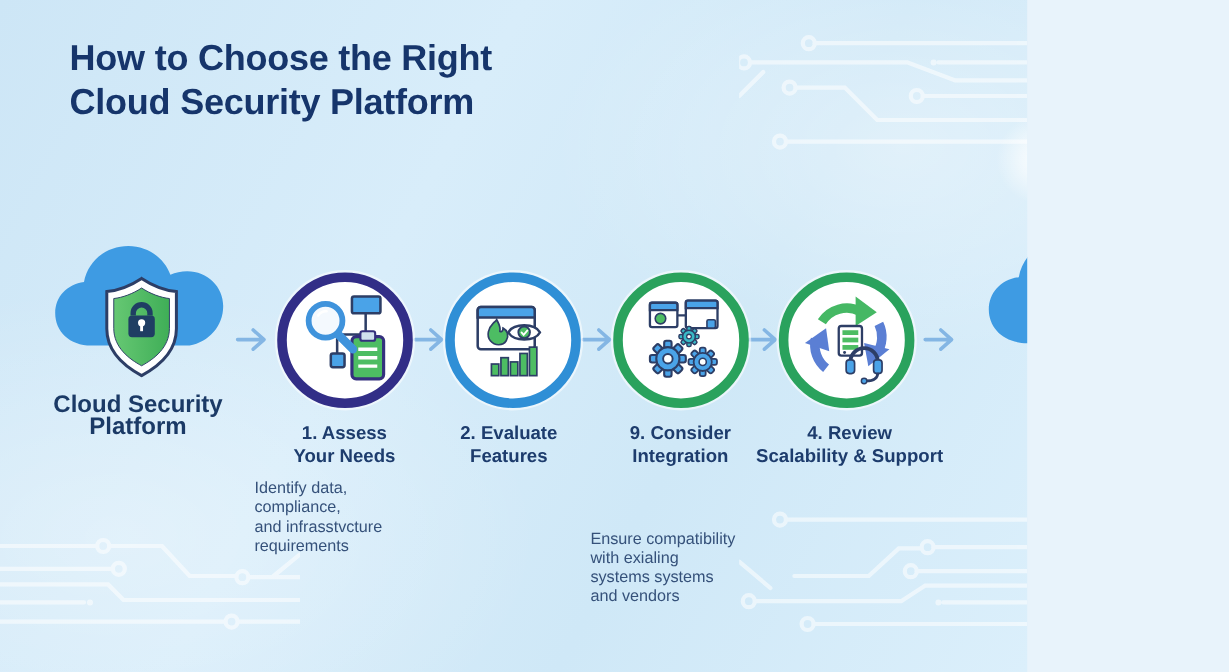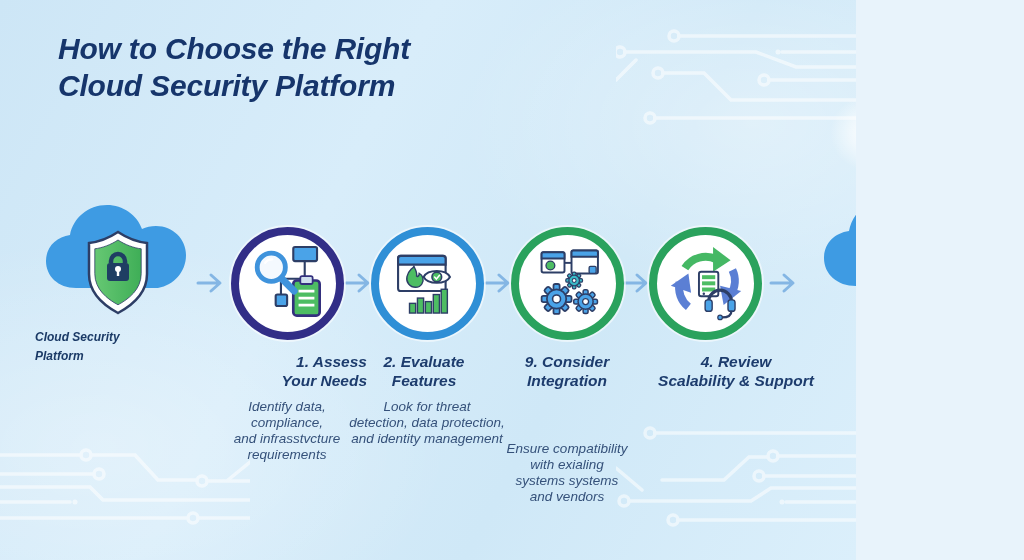--- a/index.html
+++ b/index.html
@@ -2,36 +2,35 @@
 <html><head>
 <meta charset="utf-8">
 <style>
   html,body{margin:0;padding:0;background:#e8f3fb;font-family:"Liberation Sans",sans-serif;}
   .canvas{
     position:relative;width:856px;height:560px;overflow:hidden;
     background:
       radial-gradient(420px 260px at 88% 22%, rgba(255,255,255,.35), rgba(255,255,255,0) 70%),
       radial-gradient(500px 300px at 12% 80%, rgba(255,255,255,.30), rgba(255,255,255,0) 70%),
       linear-gradient(118deg,#cde6f6 0%,#d8edfa 38%,#cfe8f7 66%,#dbeffb 100%);
-    font-style: italic;
   }
   .circuit{position:absolute;opacity:.55;}
   .circuit path{stroke:#ffffff;stroke-width:3.5;fill:none;stroke-linecap:round;}
   .circuit circle{stroke:#ffffff;stroke-width:3.5;fill:none;}
   .circuit .dot{fill:#ffffff;stroke:none;}
   .glow{position:absolute;left:830px;top:95px;width:76px;height:76px;border-radius:50%;
     background:radial-gradient(circle,rgba(255,255,255,.95) 0%,rgba(255,255,255,.5) 35%,rgba(255,255,255,0) 70%);}
   .title{
     position:absolute;left:58px;top:30px;width:560px;
     font-size:30px;line-height:37px;font-weight:700;color:#16356b;
     letter-spacing:-.2px;white-space:pre-line;
   }
   .node-label{
-    position:absolute;font-size:12px;line-height:19px;font-weight:700;color:#1b3a66;
-    white-space:pre-line;
+    position:absolute;font-size:20px;line-height:19px;font-weight:700;color:#1b3a66;
+    text-align:center;white-space:pre-line;
   }
   .start-label{left:35px;top:328px;width:160px;}
   .end-label{left:803px;top:352px;width:200px;}
   .node-art{position:absolute;}
   .start-art{left:38px;top:192px;}
   .end-art{left:812px;top:186px;}
   .circle{
     position:absolute;top:227px;width:97px;height:97px;border-radius:50%;
     background:#ffffff;display:flex;align-items:center;justify-content:center;
     box-shadow:0 0 0 2px rgba(255,255,255,.55);
@@ -39,25 +38,25 @@
   .c1{left:231px;border:8px solid #322e87;}
   .c2{left:371px;border:8px solid #2f8fd6;}
   .c3{left:511px;border:8px solid #2aa25d;}
   .c4{left:649px;border:8px solid #2aa25d;}
   .arrow{position:absolute;top:271px;}
   .a1{left:196px;} .a2{left:344px;} .a3{left:484px;} .a4{left:622px;} .a5{left:769px;}
   .step-title{
     position:absolute;top:352px;font-size:15.5px;line-height:19px;font-weight:700;
     color:#1d3c6d;text-align:center;white-space:pre-line;
   }
-  .t1{left:207px;width:160px;text-align:right;} .t2{left:344px;width:160px;text-align:center;}
-  .t3{left:487px;width:160px;} .t4{left:636px;width:200px;}
+  .t1{left:207px;width:160px;} .t2{left:344px;width:160px;text-align:center;}
+  .t3{left:487px;width:160px;} .t4{left:608px;width:200px;}
   .step-desc{
     position:absolute;top:399px;font-size:13.5px;line-height:16px;font-weight:400;
-    color:#35517a;text-align:center;white-space:pre-line;
+    color:#35517a;white-space:pre-line;
   }
   .d1{left:212px;width:150px;} .d2{left:337px;width:180px;}
   .d3{left:492px;width:150px;margin-top:42px;} .d4{left:617px;width:180px;}
 </style>
 </head>
 <body>
 
 <div class="canvas">
 
   <svg class="circuit" style="right:0;top:0;" width="240" height="170" viewBox="0 0 240 170">
@@ -256,23 +255,20 @@
 Features</div>
   <div class="step-title t3">9. Consider
 Integration</div>
   <div class="step-title t4">4. Review
 Scalability &amp; Support</div>
 
   <div class="step-desc d1">Identify data,
 compliance,
 and infrasstvcture
 requirements</div>
-  <div class="step-desc d2">Look for threat
-detection, data protection,
-and identity management</div>
   <div class="step-desc d3">Ensure compatibility
 with exialing
 systems systems
 and vendors</div>
 
   <svg class="node-art end-art" width="175" height="165" viewBox="0 0 175 165">
     <path d="M44 100 C25 100 12 88 12 72 C12 58 22 47 37 45 C40 27 56 13 76 13 C93 13 108 23 113 38 C117 36 122 35 127 35 C145 35 159 49 159 66 C159 84 146 97 129 100 Z" fill="#3e9be3"></path>
     <defs>
       <linearGradient id="gCheck" x1="0" y1="0" x2="1" y2="0">
         <stop offset="0" stop-color="#62c76f"></stop>

